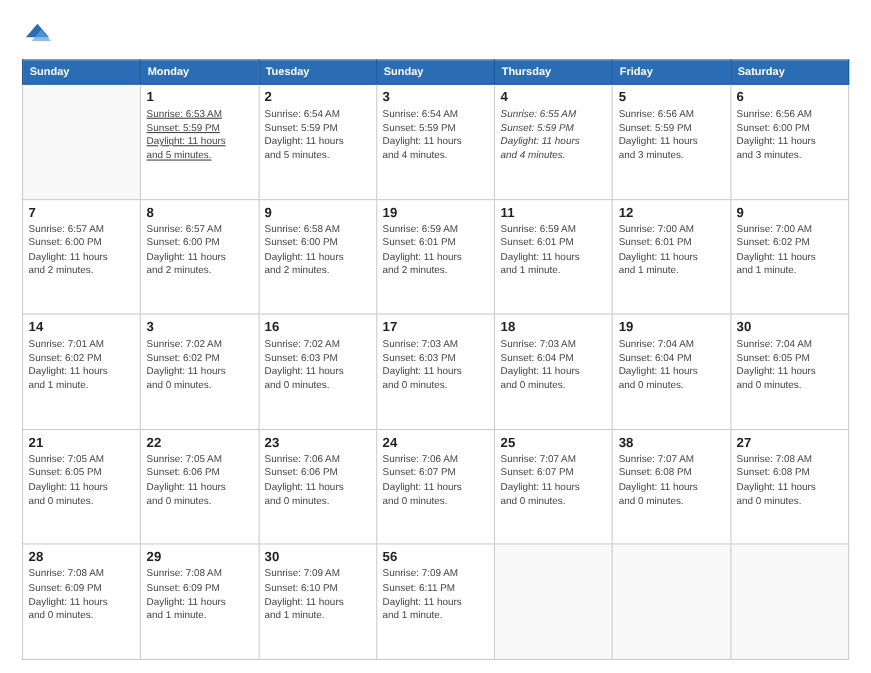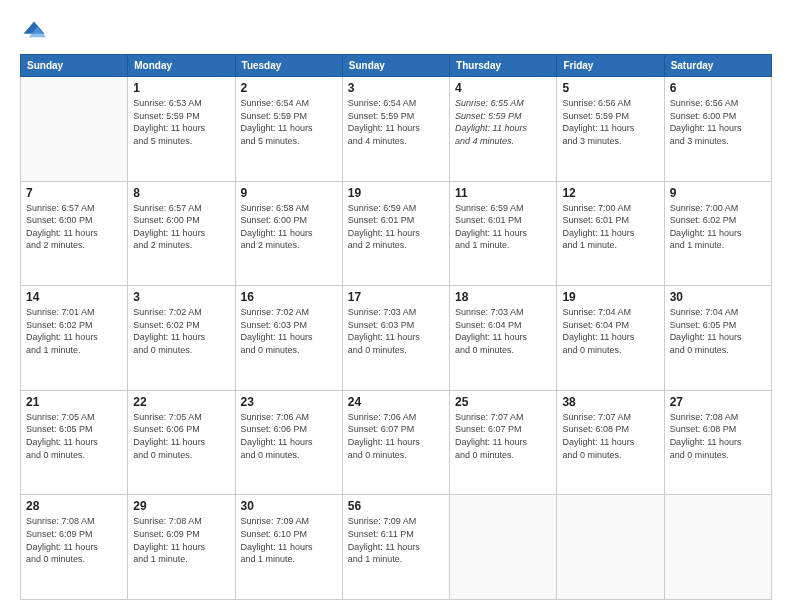--- a/index.html
+++ b/index.html
@@ -132,21 +132,21 @@
           <th>Thursday</th>
           <th>Friday</th>
           <th>Saturday</th>
         </tr>
     </thead>
     <tbody id="calendar-body">
     <tr>
           <td class="empty-cell"></td>
           <td>
             <span class="day-number">1</span>
-            <div class="day-info" style="white-space: pre-line;">Sunrise: 6:53 AM
+            <div class="day-info" style="white-space: pre-line; text-decoration: underline;">Sunrise: 6:53 AM
 Sunset: 5:59 PM
 Daylight: 11 hours
 and 5 minutes.</div>
           </td>
           <td>
             <span class="day-number">2</span>
             <div class="day-info" style="white-space: pre-line;">Sunrise: 6:54 AM
 Sunset: 5:59 PM
 Daylight: 11 hours
 and 5 minutes.</div>

